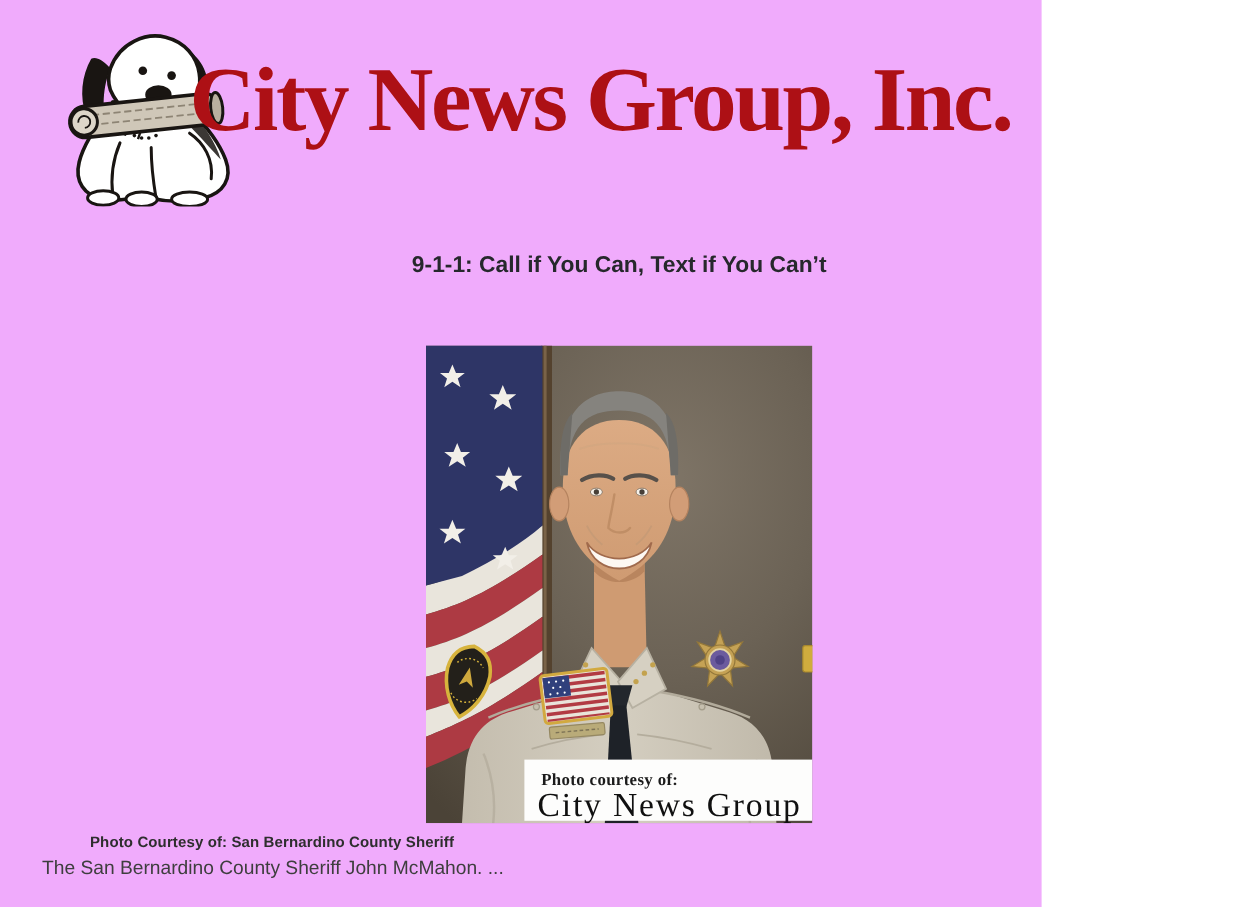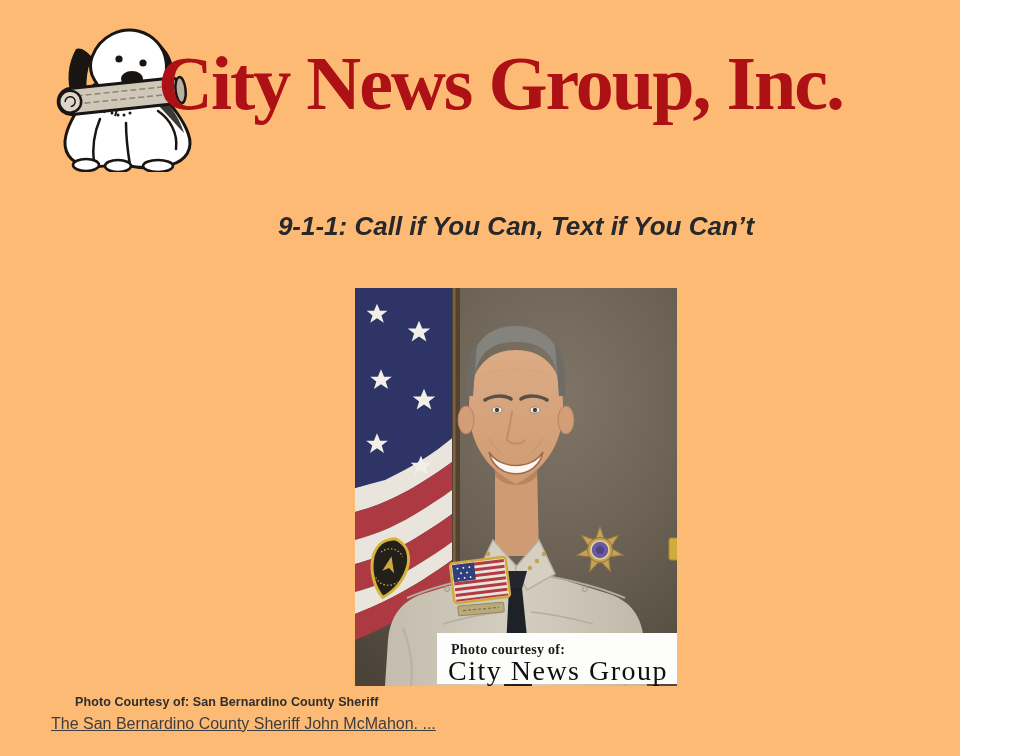--- a/index.html
+++ b/index.html
@@ -1,40 +1,40 @@
 <!DOCTYPE html>
 <html><head>
 <meta charset="utf-8">
 <style>
   html,body{margin:0;padding:0;background:#ffffff;}
   #page{
-    position:relative;width:960px;height:756px;background:#fdba74;overflow:hidden;
+    position:relative;width:868px;height:756px;background:#f0abfc;overflow:hidden;
     font-family:"Liberation Sans",sans-serif;
   }
   #logo-link{position:absolute;left:0;top:0;width:1032px;height:180px;cursor:pointer;}
   #dog-logo{position:absolute;left:42px;top:18px;width:164px;height:154px;}
   #logo-text{
     position:absolute;left:158px;top:40px;width:860px;
     font-family:"Liberation Serif","DejaVu Serif",serif;
     font-weight:bold;font-size:76px;letter-spacing:-2px;line-height:1.15;
     color:#ad1015;white-space:nowrap;
   }
   #headline{
     position:absolute;left:0;top:211px;width:1032px;text-align:center;
-    font-size:26px;font-weight:bold;color:#26282c;letter-spacing:0px;margin:0;font-style:italic;
+    font-size:19px;font-weight:bold;color:#26282c;letter-spacing:0px;margin:0;
   }
   #photo-fig{position:absolute;left:355px;top:288px;width:322px;height:398px;margin:0;}
   #photo-fig svg{display:block;}
   #photo-credit{
     position:absolute;left:51px;top:695px;
     font-size:12.5px;font-weight:bold;color:#2e2e2e;letter-spacing:0.1px;padding-left:24px;
   }
   #article-lead{
-    position:absolute;left:51px;top:715px;
-    font-size:16px;font-weight:normal;color:#3e3e3e;text-decoration:underline;
+    position:absolute;left:35px;top:715px;
+    font-size:16px;font-weight:normal;color:#3e3e3e;
   }
 </style>
 </head>
 <body>
 
 <div id="page">
 
   <div id="logo-link">
     <svg id="dog-logo" viewBox="0 0 164 152" xmlns="http://www.w3.org/2000/svg" aria-hidden="true">
 

